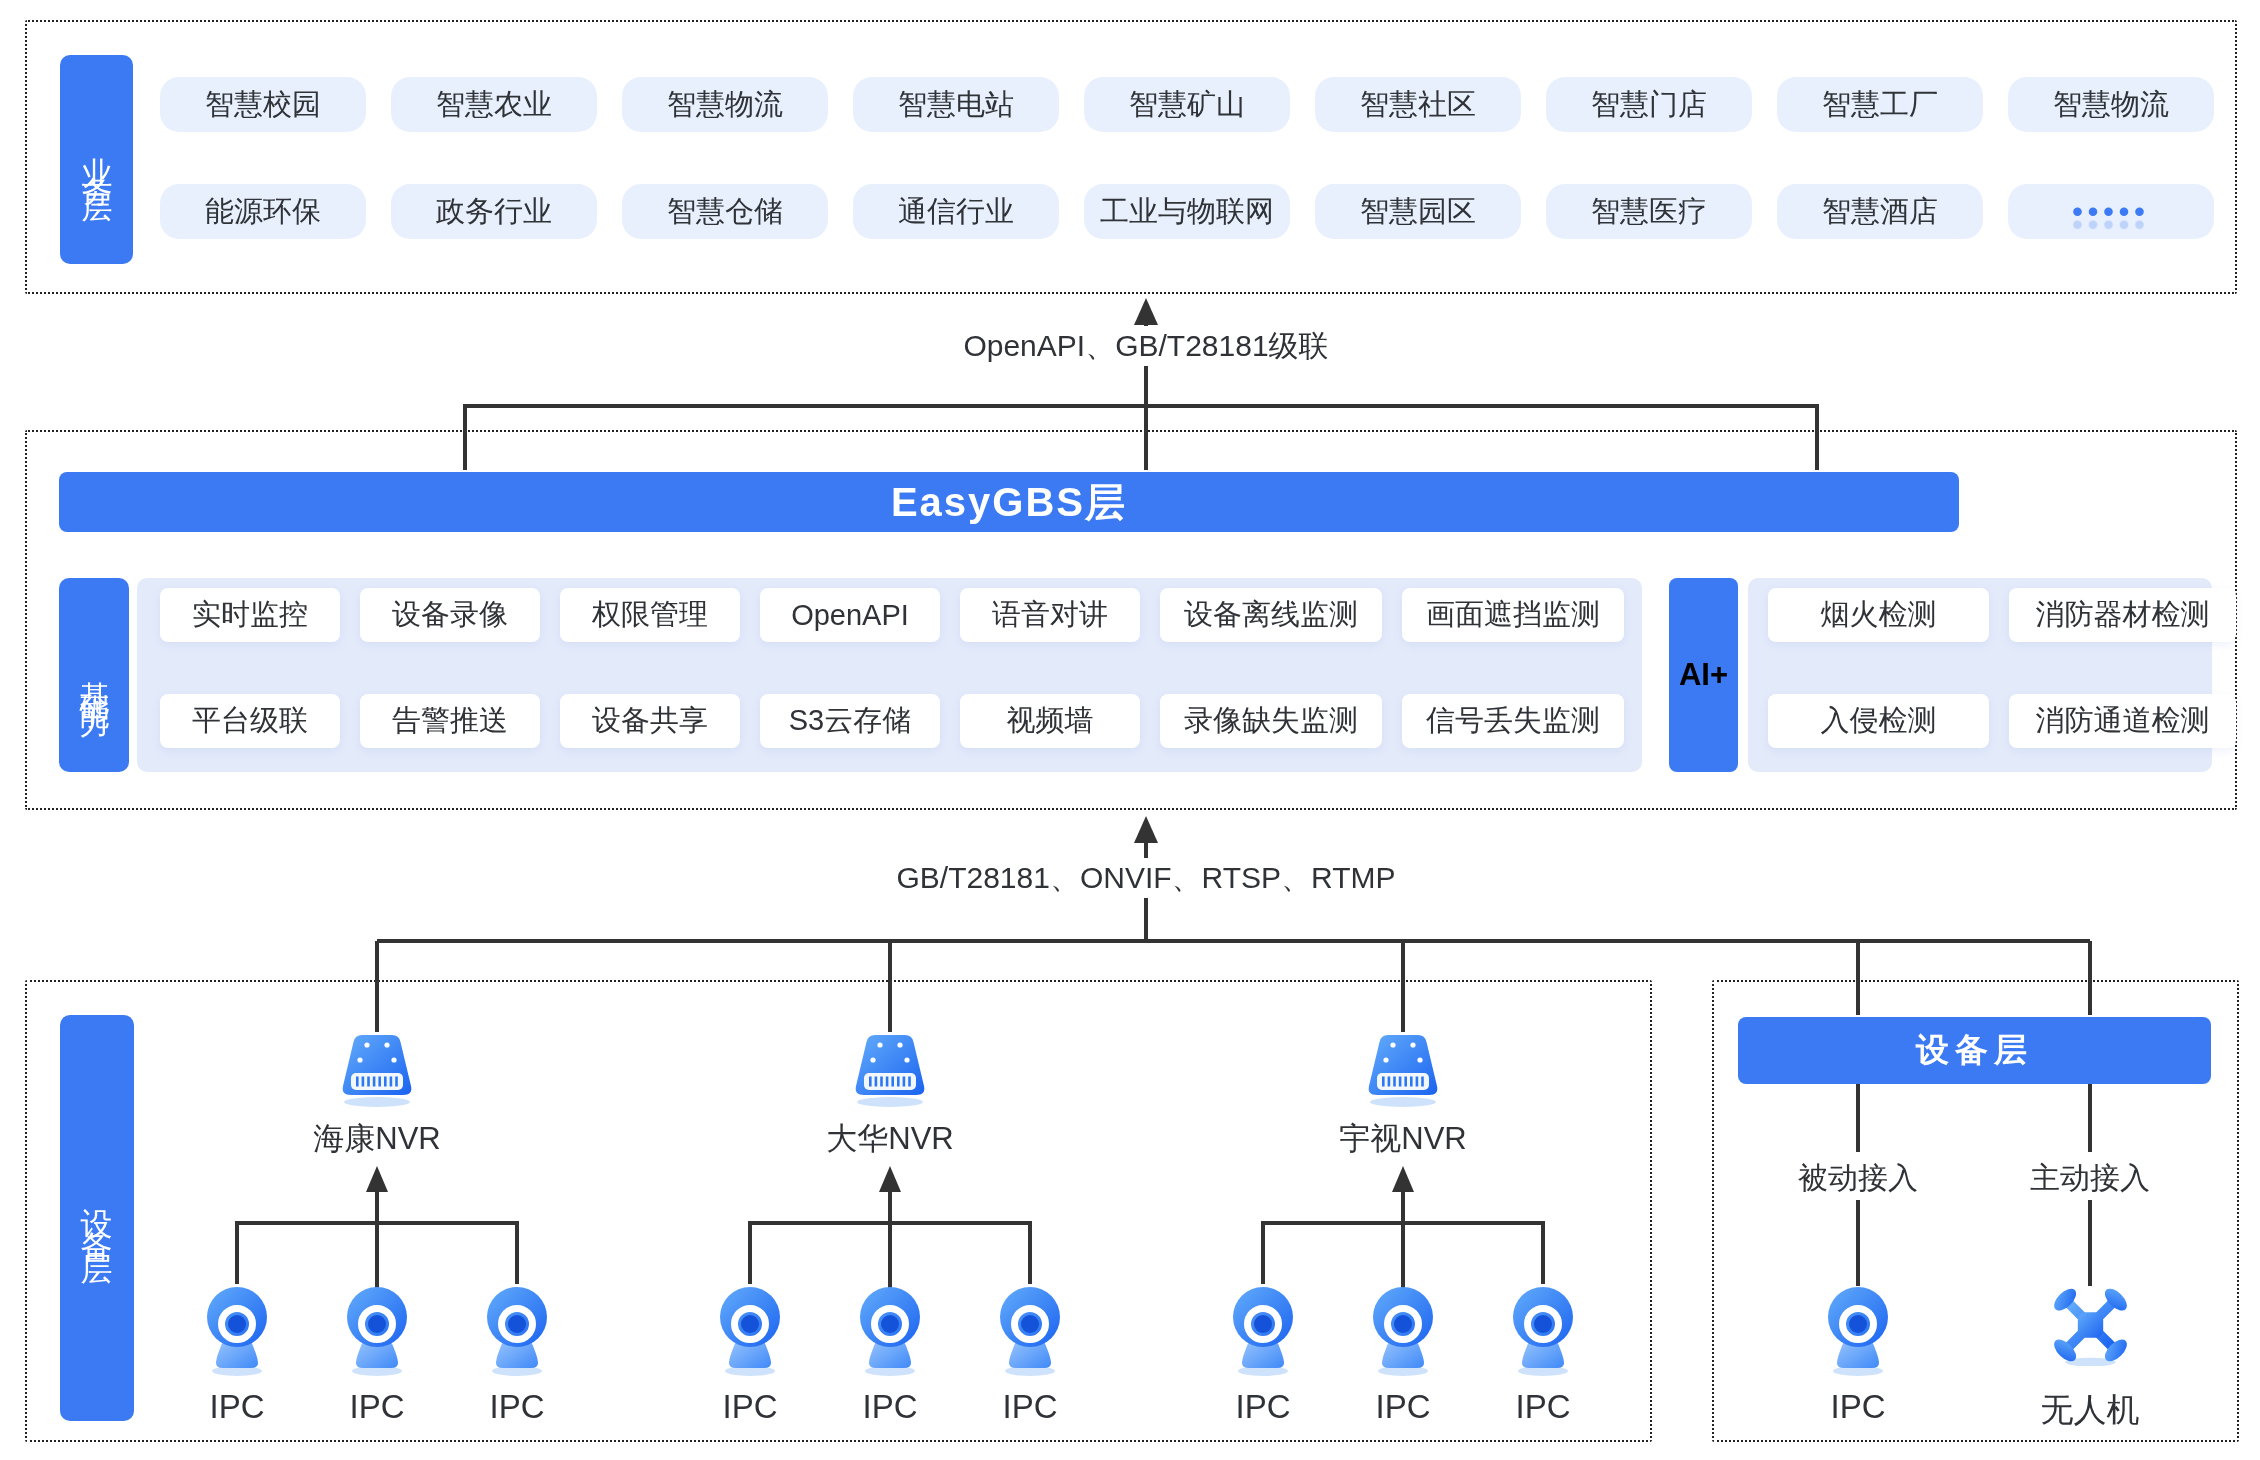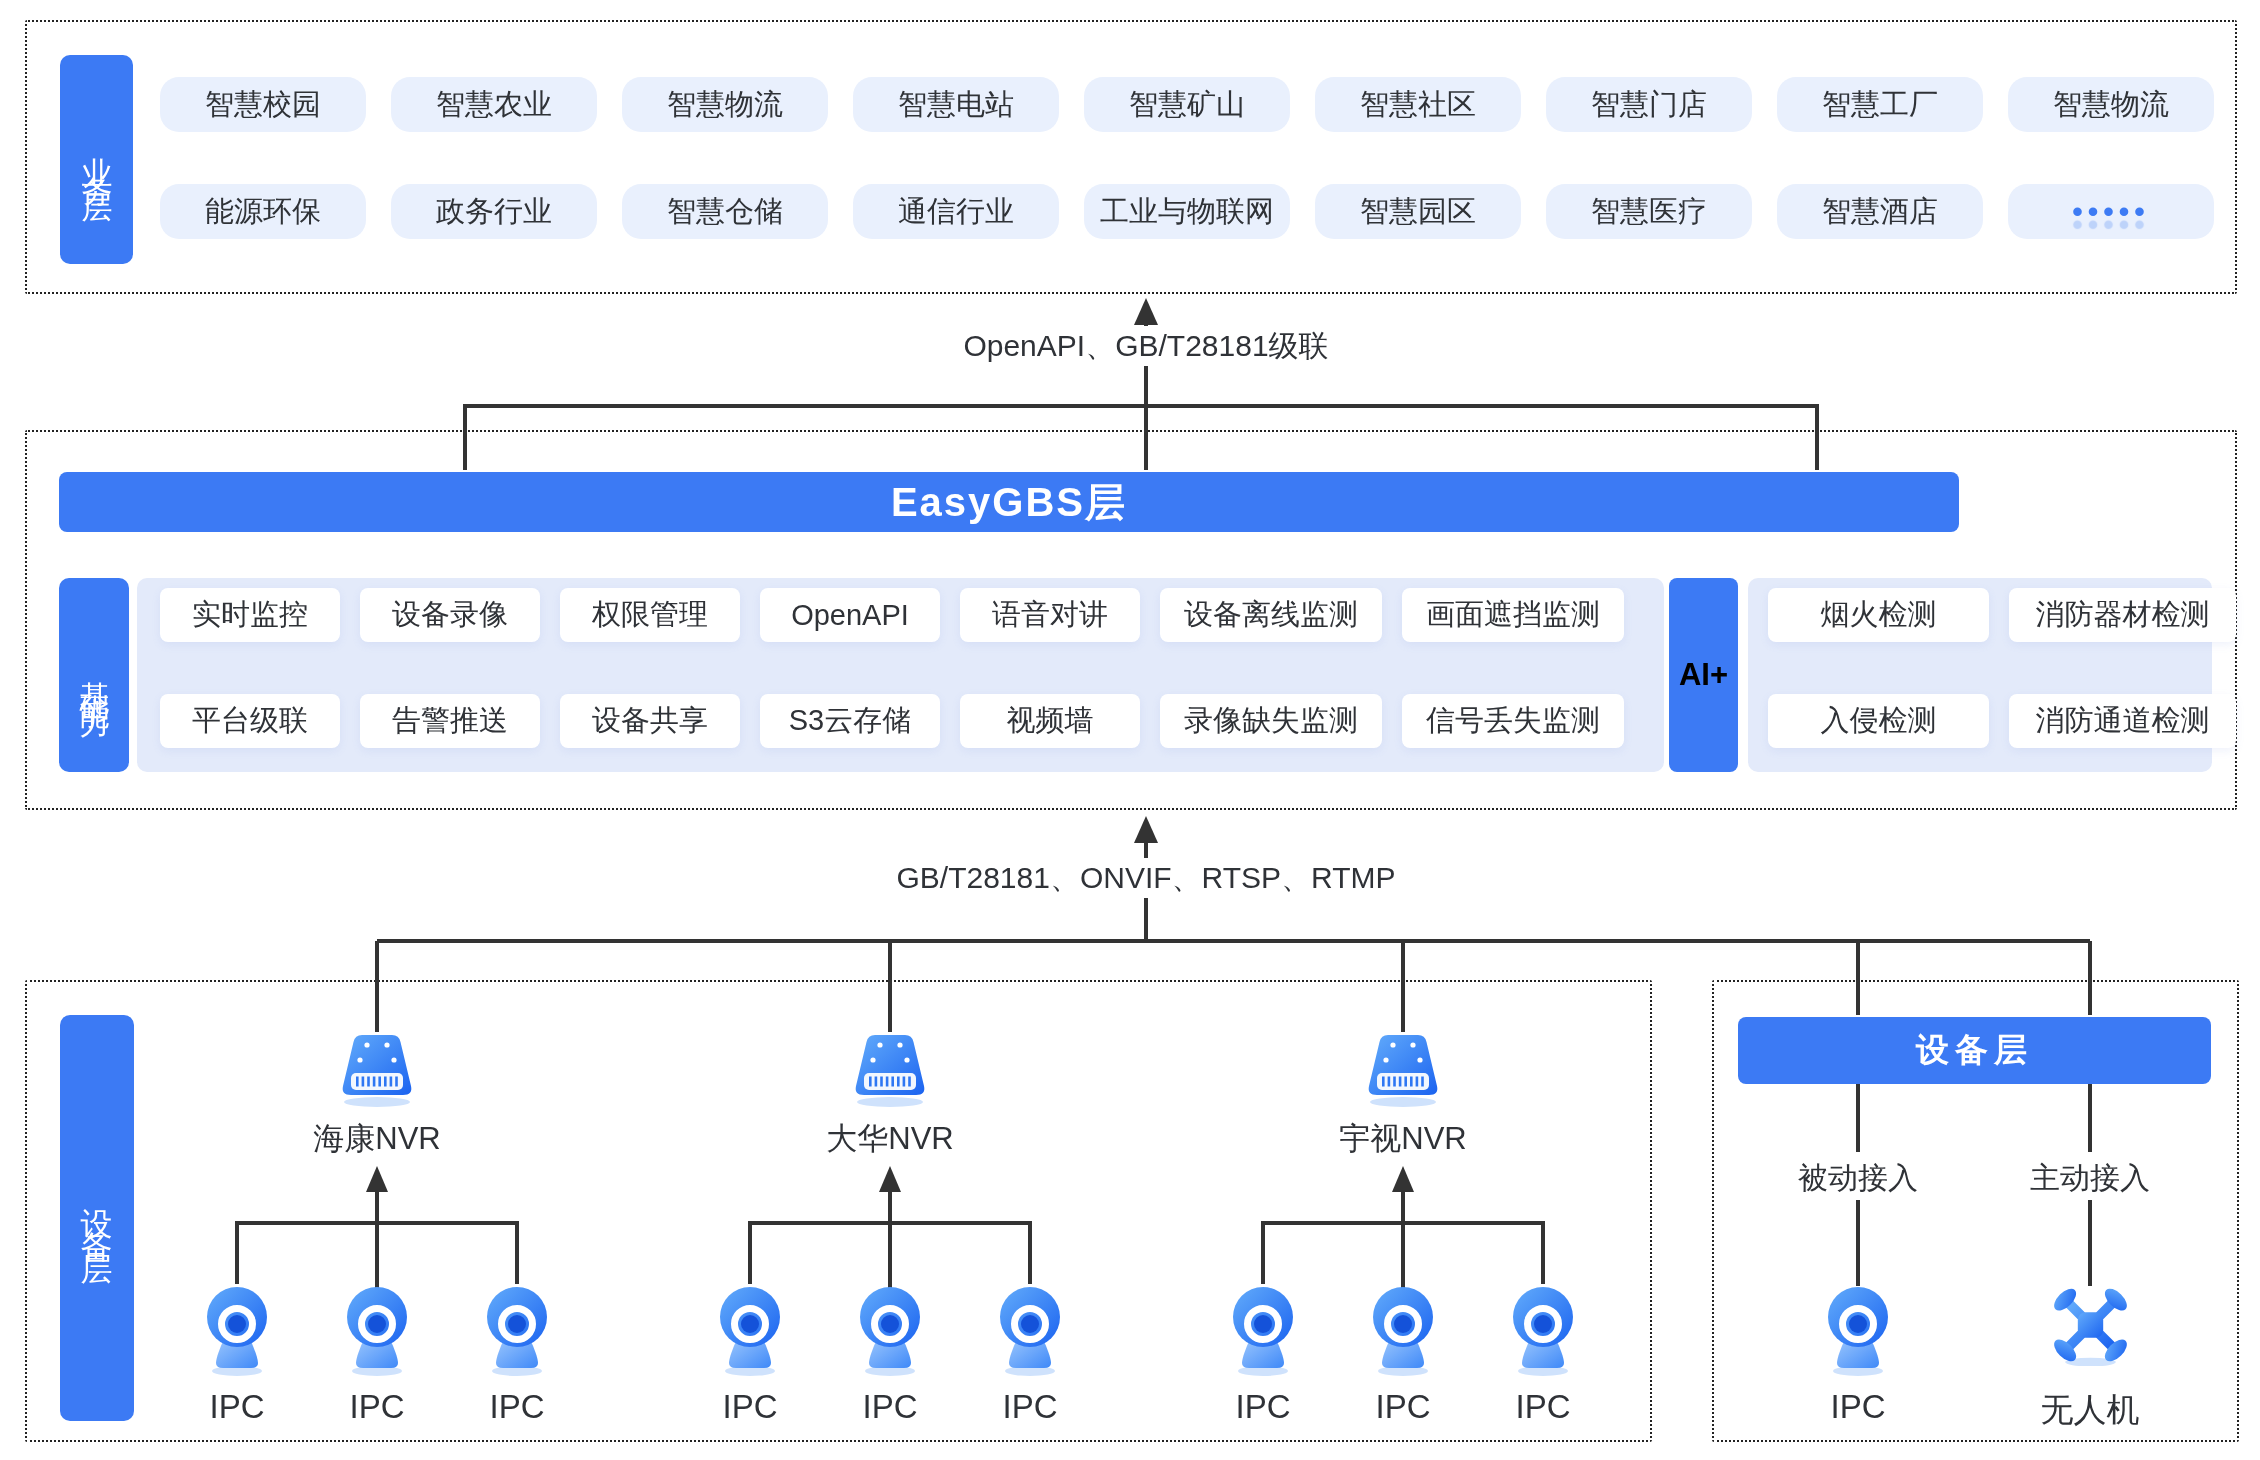--- a/index.html
+++ b/index.html
@@ -35,21 +35,21 @@
   .biz-chip{width:206px;height:55px;}
   .dots{color:#3d7bf4;font-size:30px;letter-spacing:5px;font-weight:bold;
         text-shadow:0 13px 1px rgba(61,123,244,0.25);line-height:30px;}
 
   #easygbs-banner{
     position:absolute;left:32px;top:40px;width:1900px;height:60px;background:#3c7af4;
     border-radius:8px;color:#fff;font-size:40px;font-weight:bold;
     display:flex;align-items:center;justify-content:center;z-index:2;letter-spacing:2px;
   }
   .panel{position:absolute;background:#e3eafa;border-radius:10px;}
-  #cap-panel{left:110px;top:146px;width:1505px;height:194px;padding-left:22px;}
+  #cap-panel{left:110px;top:146px;width:1505px;height:194px;}
   #ai-panel{left:1721px;top:146px;width:464px;height:194px;}
   #ai-label{
     position:absolute;left:1642px;top:146px;width:69px;height:194px;background:#3c7af4;
     border-radius:8px;color:#000000;font-size:31px;font-weight:bold;
     display:flex;align-items:center;justify-content:center;
   }
   .cap-row{position:absolute;display:flex;gap:20px;}
   #cap-row1{left:23px;top:10px;}
   #cap-row2{left:23px;top:116px;}
   #ai-row1{left:20px;top:10px;}

